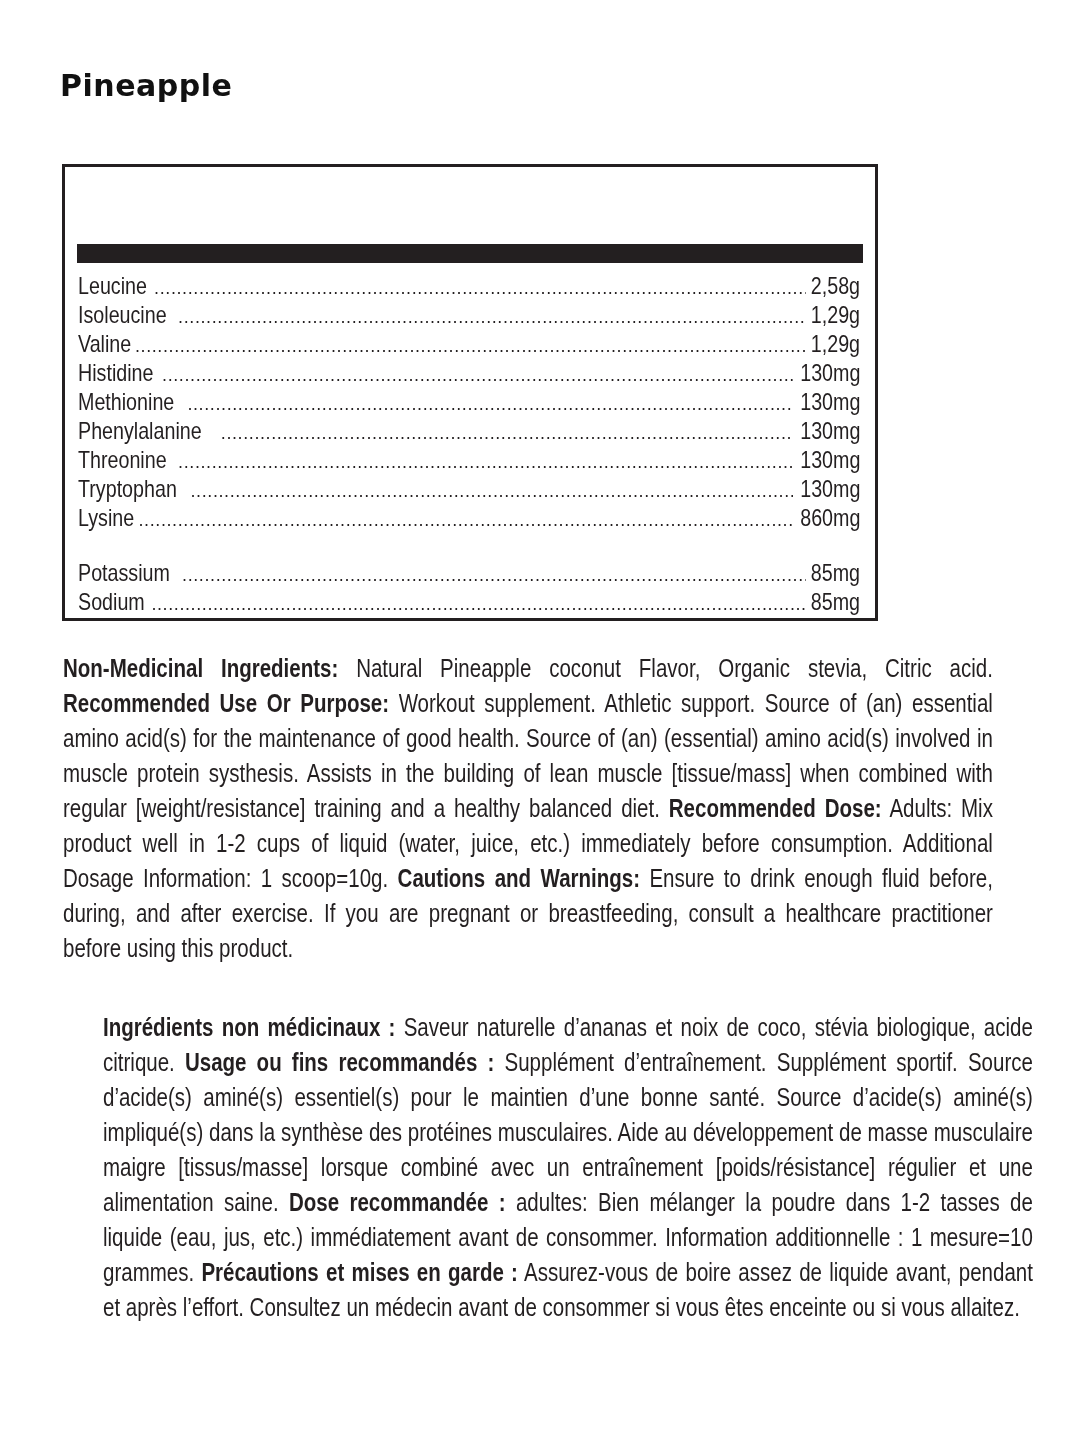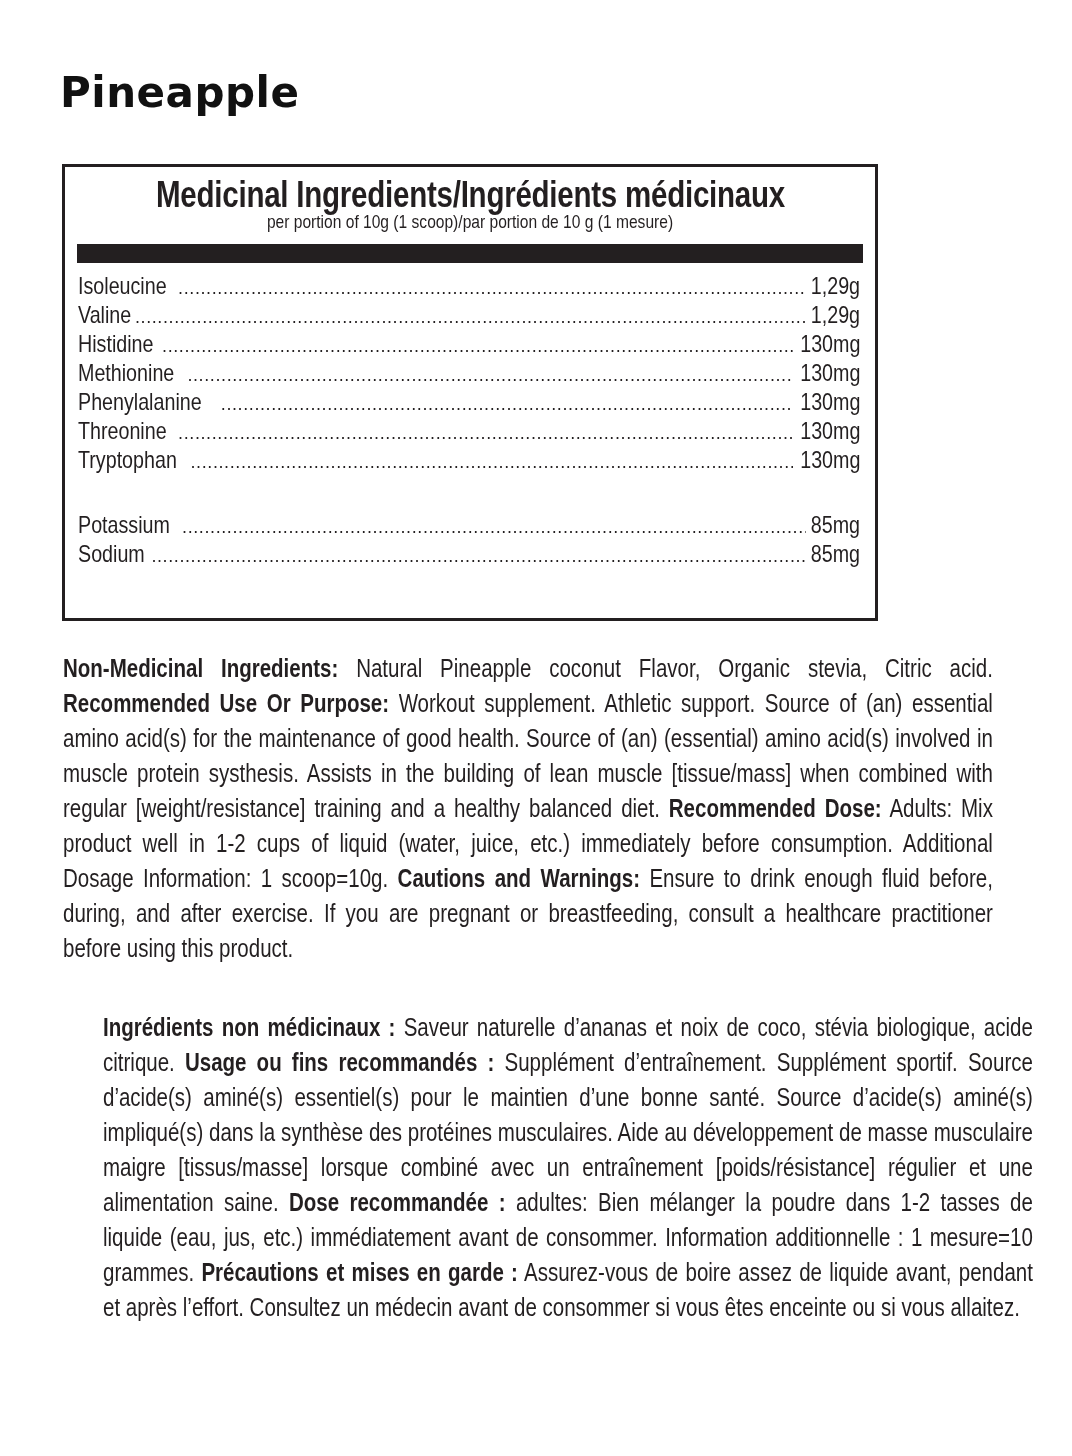--- a/index.html
+++ b/index.html
@@ -3,21 +3,21 @@
   <meta charset="utf-8">
   <style>
     html, body { margin: 0; padding: 0; background: #ffffff; }
     body {
       width: 1072px; height: 1456px; position: relative; overflow: hidden;
       color: #231f20;
       font-family: "Liberation Sans", sans-serif;
     }
     .title {
       position: absolute; left: 60px; top: 68px;
-      font-size: 42px; font-weight: 700; letter-spacing: 0.5px;
+      font-size: 30px; font-weight: 700; letter-spacing: 0.5px;
       color: #111111;
       font-family: "DejaVu Sans", sans-serif;
     }
     .panel {
       position: absolute; left: 62px; top: 164px;
       width: 810px; height: 451px;
       border: 3px solid #231f20;
       box-sizing: content-box;
     }
     .panel-head {
@@ -40,21 +40,21 @@
     .bar {
       position: absolute; left: 12px; right: 12px; top: 77px;
       height: 19px; background: #231f20;
     }
     .rows { position: absolute; left: 13px; right: 15px; top: 104px; }
     .row {
       display: flex; align-items: baseline;
       height: 29px; font-size: 24px; line-height: 29px;
       overflow: hidden;
     }
-    .row.gap { margin-top: 36px; }
+    .row.gap { margin-top: 26px; }
     .row .name, .row .val {
       white-space: nowrap; display: inline-block;
       transform: scaleX(0.82);
     }
     .row .name { transform-origin: left center; margin-right: -12px; }
     .row .val { transform-origin: right center; margin-left: -10px; }
     .row .dots {
       flex: 1; overflow: hidden; white-space: nowrap;
       font-size: 18px; letter-spacing: 0.6px;
       margin: 0 4px;
@@ -75,26 +75,27 @@
     .para b { font-weight: 700; }
     #p-en { top: 651px; }
     #p-fr { top: 1010px; margin-left: 40px; }
   </style>
 </head>
 <body>
 
 <div class="title">Pineapple</div>
 
 <div class="panel">
-  <div class="panel-head">
-    <span class="panel-title">Medicinal Ingredients/Ingrédients médicinaux</span>
-    <span class="panel-sub">per portion of 10g (1 scoop)/par portion de 10 g (1 mesure)</span>
-  </div>
   <div class="bar"></div>
   <div class="rows">
+    <div class="row">
+      <span class="name">Leucine</span>
+      <span class="dots"></span>
+      <span class="val">2,58g</span>
+    </div>
     <div class="row">
       <span class="name">Isoleucine</span>
       <span class="dots"></span>
       <span class="val">1,29g</span>
     </div>
     <div class="row">
       <span class="name">Valine</span>
       <span class="dots"></span>
       <span class="val">1,29g</span>
     </div>
@@ -116,20 +117,25 @@
     <div class="row">
       <span class="name">Threonine</span>
       <span class="dots"></span>
       <span class="val">130mg</span>
     </div>
     <div class="row">
       <span class="name">Tryptophan</span>
       <span class="dots"></span>
       <span class="val">130mg</span>
     </div>
+    <div class="row">
+      <span class="name">Lysine</span>
+      <span class="dots"></span>
+      <span class="val">860mg</span>
+    </div>
     <div class="row gap">
       <span class="name">Potassium</span>
       <span class="dots"></span>
       <span class="val">85mg</span>
     </div>
     <div class="row">
       <span class="name">Sodium</span>
       <span class="dots"></span>
       <span class="val">85mg</span>
     </div>

